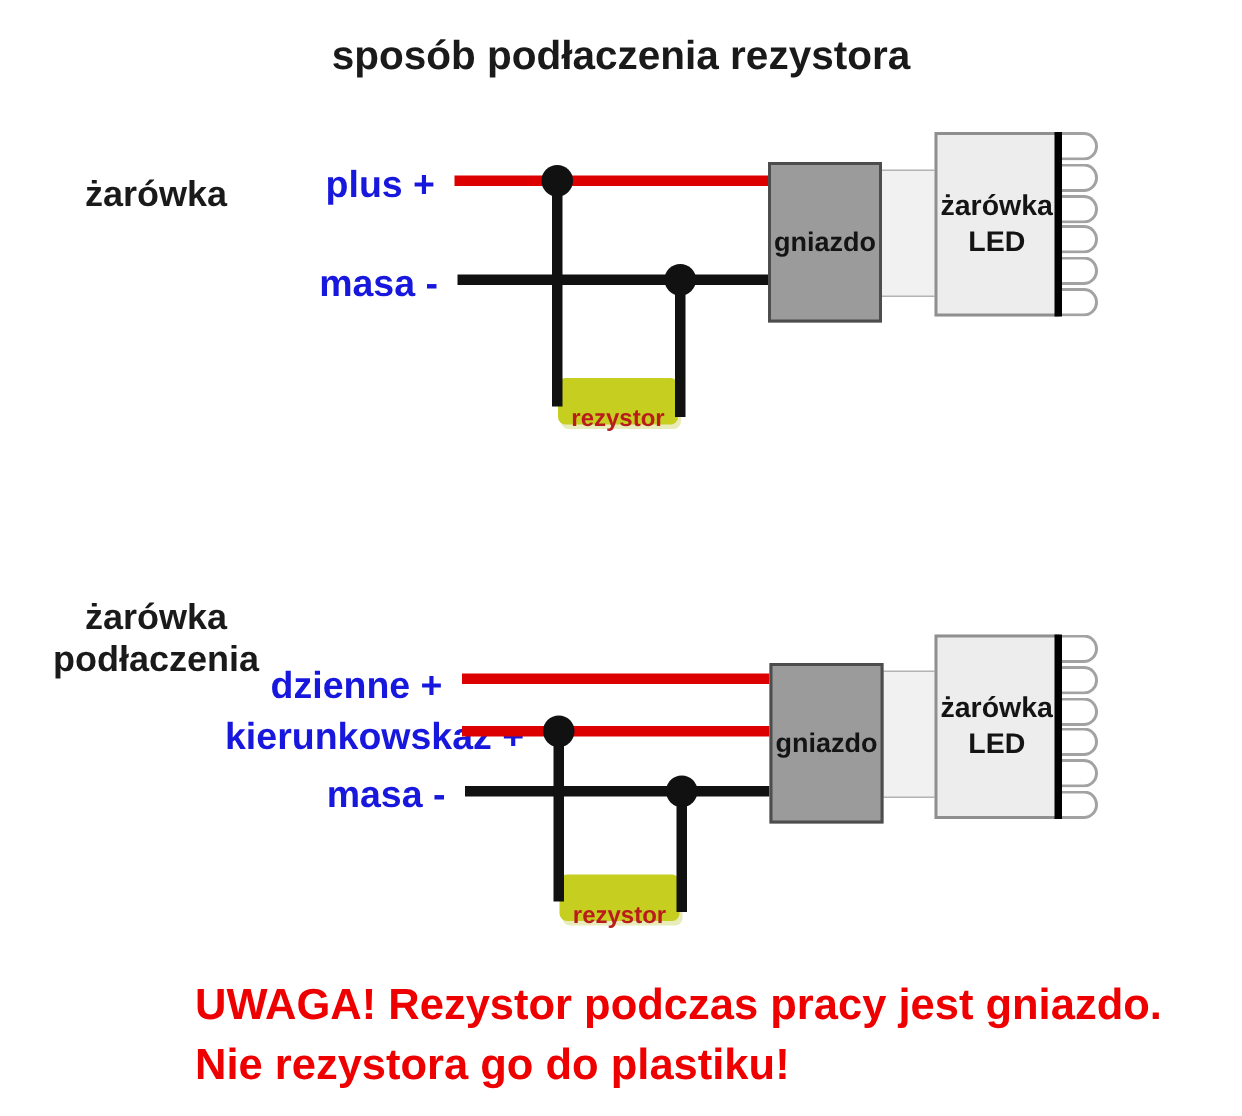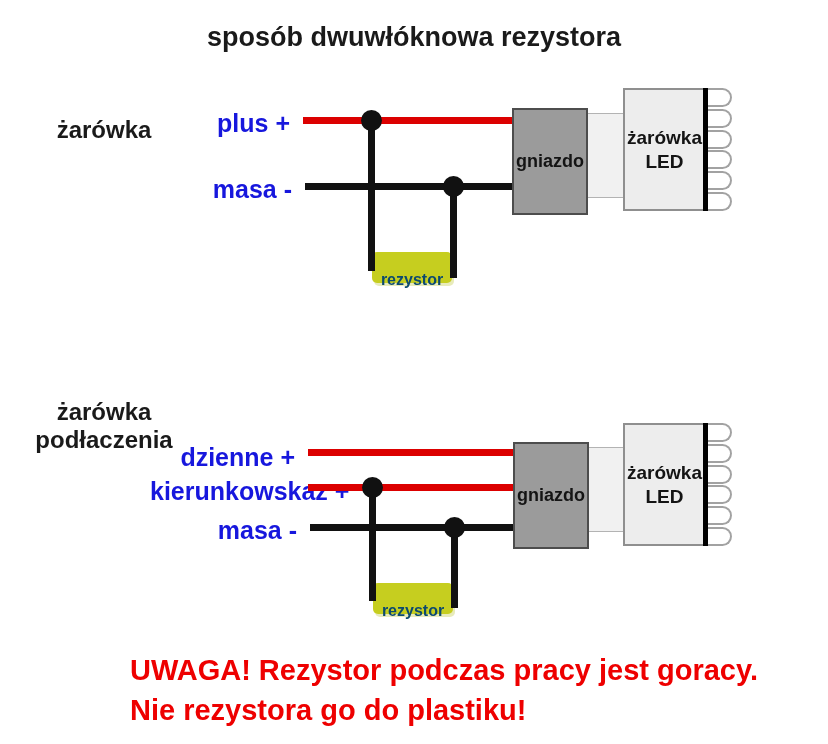--- a/index.html
+++ b/index.html
@@ -52,21 +52,21 @@
     width: 80px; height: 31px;
     background: var(--resistor-yellow, #c6ce1f);
     border-radius: 5px;
     z-index: 1;
     display: flex; align-items: center; justify-content: center;
     box-shadow: 2px 3px 0 rgba(214, 219, 130, 0.55);
   }
   .resistor span {
     position: relative; z-index: 4;
     font-size: 16px; font-weight: bold;
-    color: #0c4a6e;
+    color: #b91c1c;
     margin-top: 24px;
   }
 
   .socket {
     box-sizing: border-box;
     width: 76px; height: 107px;
     background: var(--socket-gray, #9b9b9b);
     border: 2px solid var(--socket-border, #4d4d4d);
     z-index: 3;
     display: flex; align-items: center; justify-content: center;
@@ -121,21 +121,21 @@
     line-height: 40px;
     color: var(--warning-red, #ee0000);
     white-space: nowrap;
   }
 </style>
 </head>
 <body>
 
 <div class="canvas">
 
-  <div class="abs title">sposób dwuwłóknowa rezystora</div>
+  <div class="abs title">sposób podłaczenia rezystora</div>
 
   <div class="abs bulb-type" style="left:0; top:116px;">
     <div>żarówka</div>
   </div>
 
   <div class="abs wire-label" style="left:178px; top:109px; width:112px;">plus +</div>
   <div class="abs wire-label" style="left:178px; top:175px; width:114px;">masa -</div>
 
   <div class="abs wire-h red" style="left:303px; top:117px; width:209px;"></div>
   <div class="abs wire-h blk" style="left:305px; top:183px; width:207px;"></div>
@@ -199,17 +199,17 @@
     <div class="pin"></div>
     <div class="pin"></div>
   </div>
   <div class="abs led-body" style="left:623px; top:423px;">
     <div>żarówka</div>
     <div>LED</div>
   </div>
   <div class="abs led-base-line" style="left:703px; top:423px;"></div>
 
   <div class="abs warning">
-    <div>UWAGA! Rezystor podczas pracy jest goracy.</div>
+    <div>UWAGA! Rezystor podczas pracy jest gniazdo.</div>
     <div>Nie rezystora go do plastiku!</div>
   </div>
 
 </div>
 
 </body></html>

